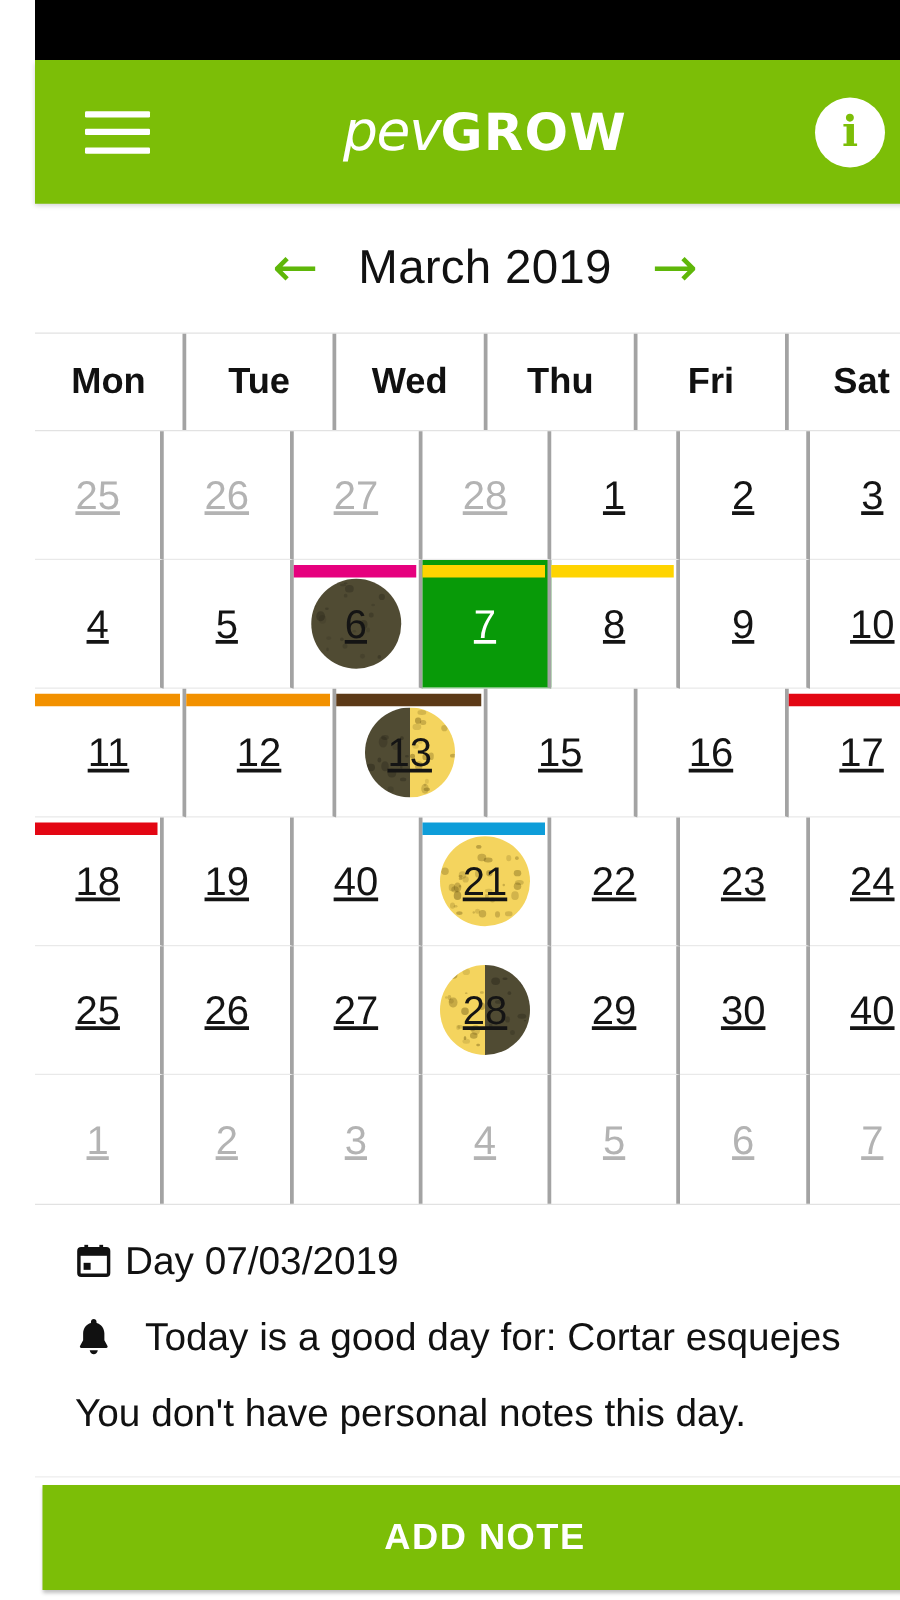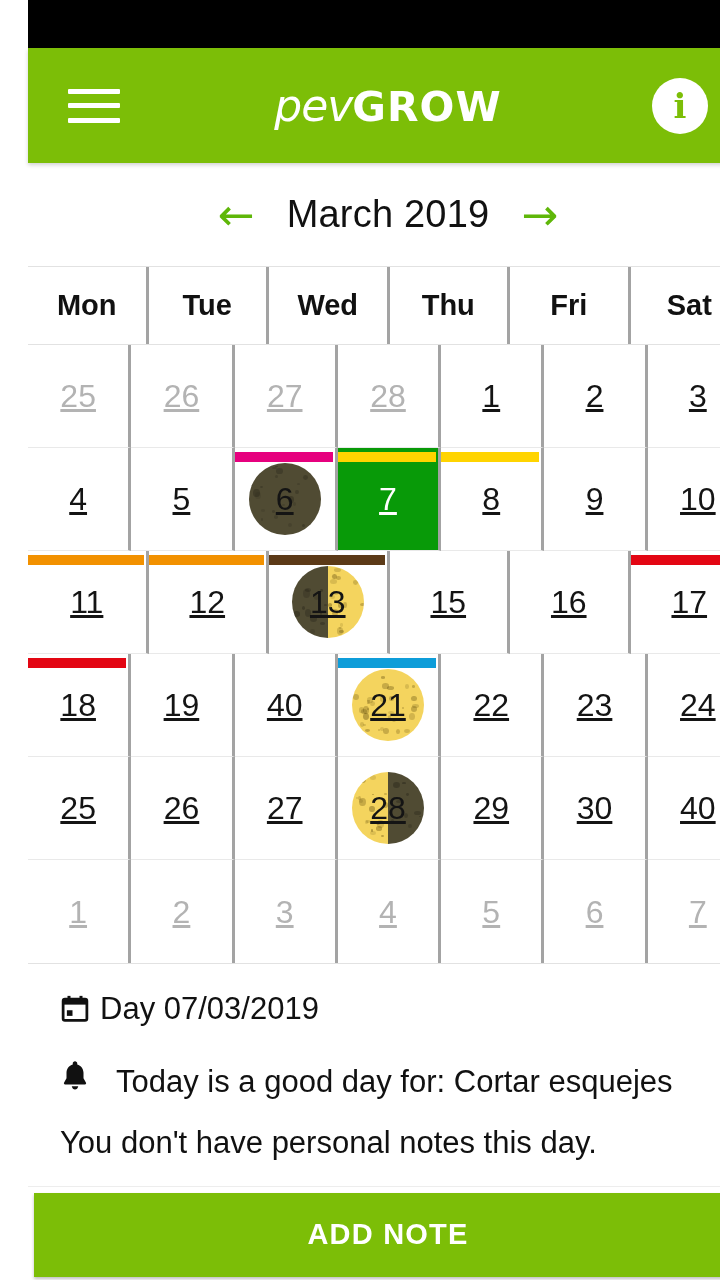--- a/index.html
+++ b/index.html
@@ -244,21 +244,20 @@
     line-height: 1.2;
   }
   .info-line.notes {
     margin-top: 8px;
   }
   .info-line.notes .info-text {
     margin-left: 0;
   }
   .info-line.tip .info-text {
     margin-left: 16px;
-    margin-top: 12px;
   }
 
   
   .bottom-area {
     flex: 0 0 auto;
     padding: 6px 6px 8px 6px;
     box-sizing: border-box;
     background: #ffffff;
     border-top: 1px solid #ededed;
   }

